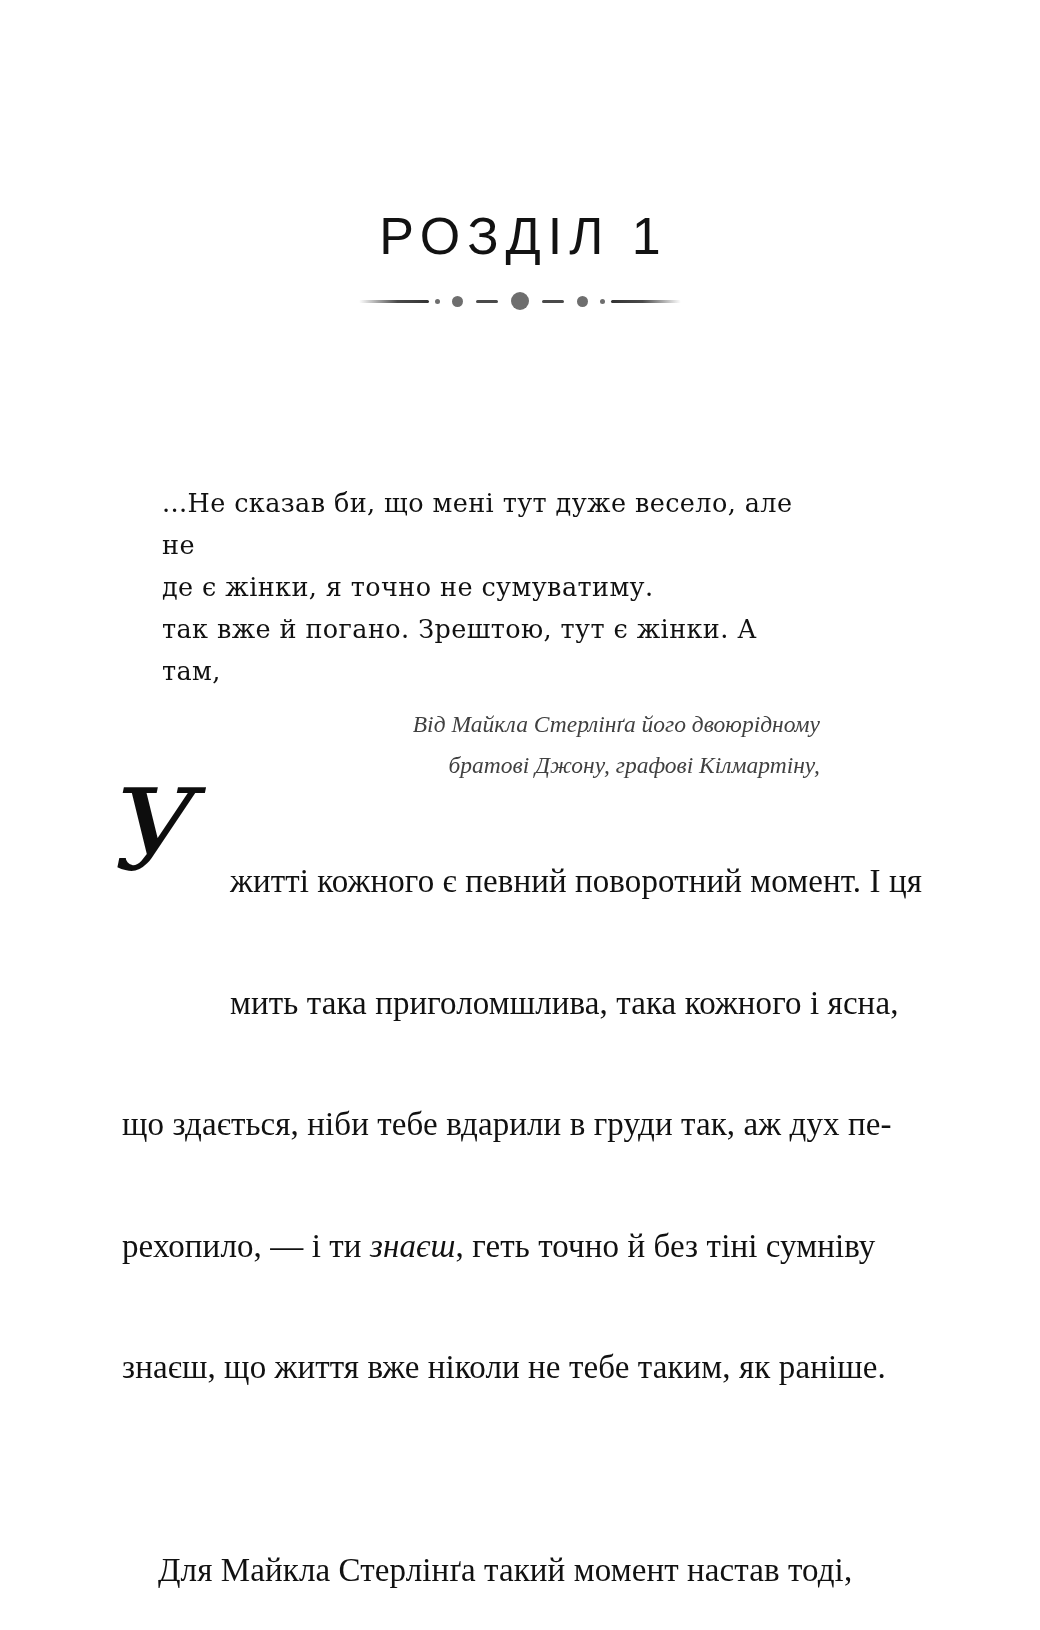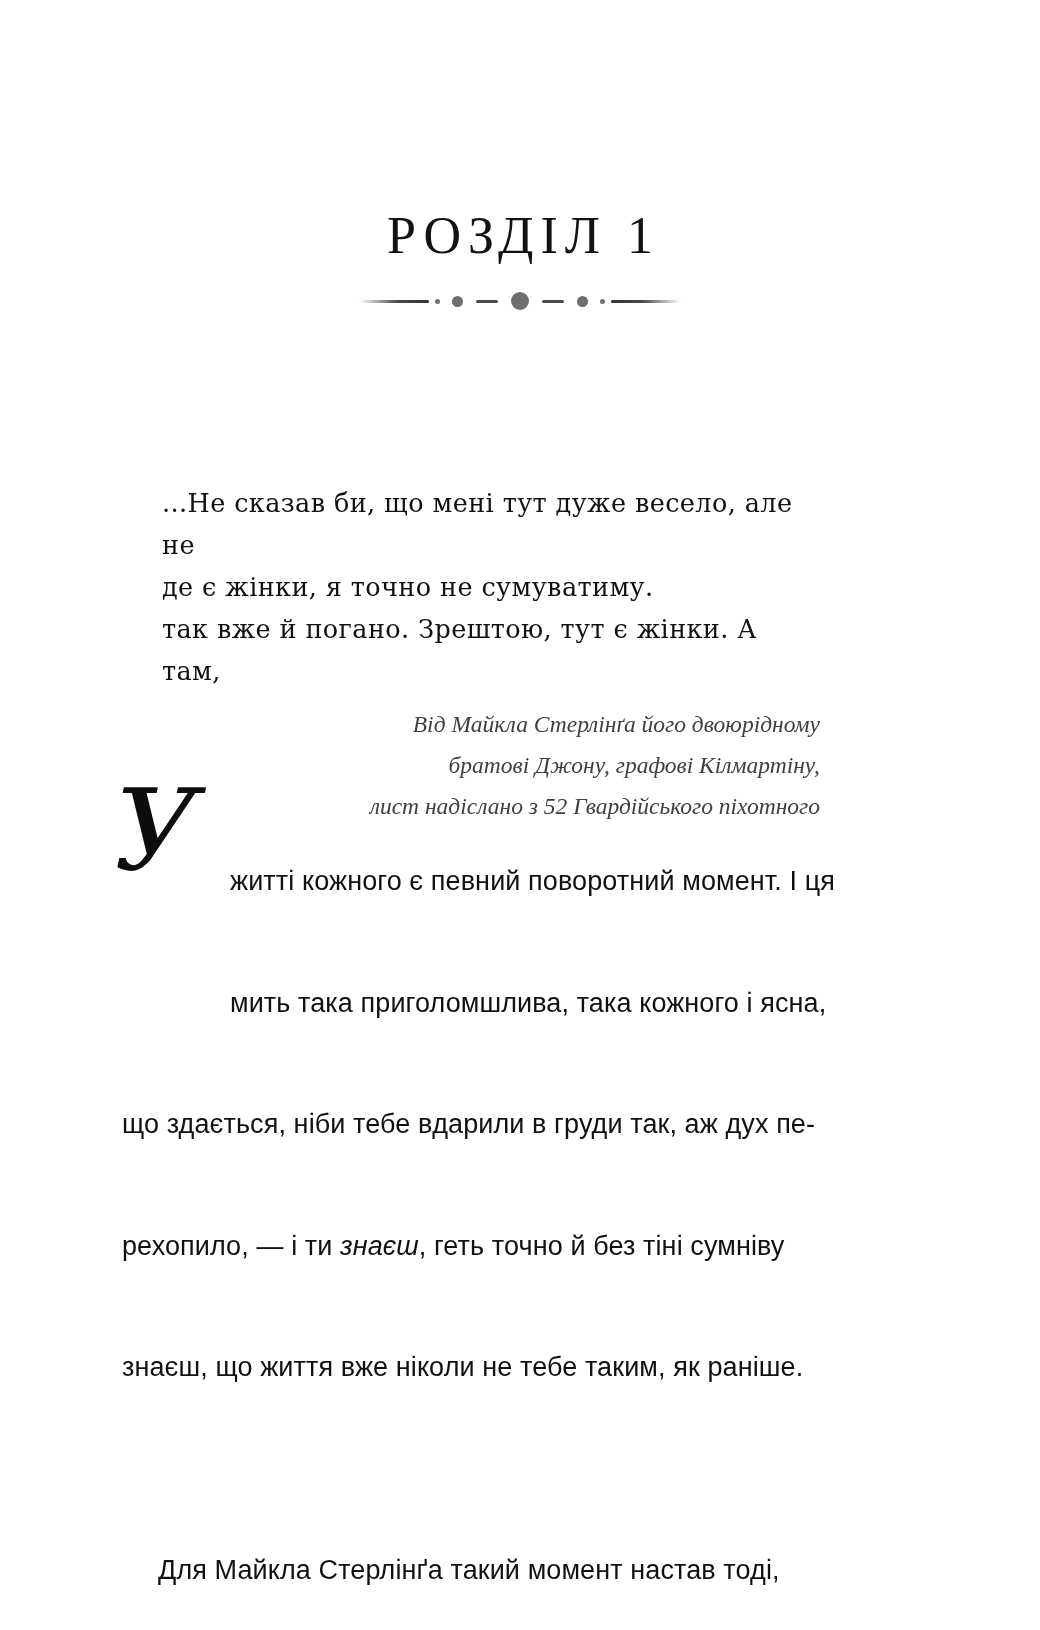--- a/index.html
+++ b/index.html
@@ -20,21 +20,21 @@
 
   
   .chapter-head {
     position: absolute;
     top: 206px;
     left: 0;
     width: 1040px;
     text-align: center;
   }
   .chapter-title {
-    font-family: Liberation Serif, serif;
+    font-family: Liberation Sans, sans-serif;
     font-size: 52px;
     line-height: 60px;
     letter-spacing: 7px;
     font-weight: 400;
     color: #121212;
     white-space: pre;
     text-indent: 7px;
   }
 
   
@@ -129,22 +129,22 @@
     font-weight: 400;
     font-size: 112px;
     line-height: 96px;
     color: #0d0d0d;
     transform: scaleX(1.05);
     transform-origin: left top;
     letter-spacing: 0;
   }
   p.para {
     margin: 0;
-    font-family: Liberation Sans, sans-serif;
-    font-size: 27px;
+    font-family: Liberation Serif, serif;
+    font-size: 33px;
     line-height: 40.5px;
     color: #111;
     text-align: left;
     white-space: pre-wrap;
     letter-spacing: 0.1px;
   }
   p.para .ln {
     display: block;
     white-space: pre;
   }
@@ -176,21 +176,20 @@
 
   <div class="epigraph">
     <div class="epigraph-body">
       <span class="ep-line">...Не сказав би, що мені тут дуже весело, але не</span>
       <span class="ep-line">де є жінки, я точно не сумуватиму.</span>
       <span class="ep-line">так вже й погано. Зрештою, тут є жінки. А там,</span>
     </div>
     <div class="epigraph-attrib">
       <span class="at-line">Від Майкла Стерлінґа його двоюрідному</span>
       <span class="at-line">братові Джону, графові Кілмартіну,</span>
-      <span class="at-line">лист надіслано з 52 Гвардійського піхотного</span>
     </div>
   </div>
 
   <div class="body-text">
 
     <div class="dropcap-wrap">
       <span class="dropcap">У</span>
 
       <p class="para first">
         <span class="ln l1">житті кожного є певний поворотний момент. І ця</span>

